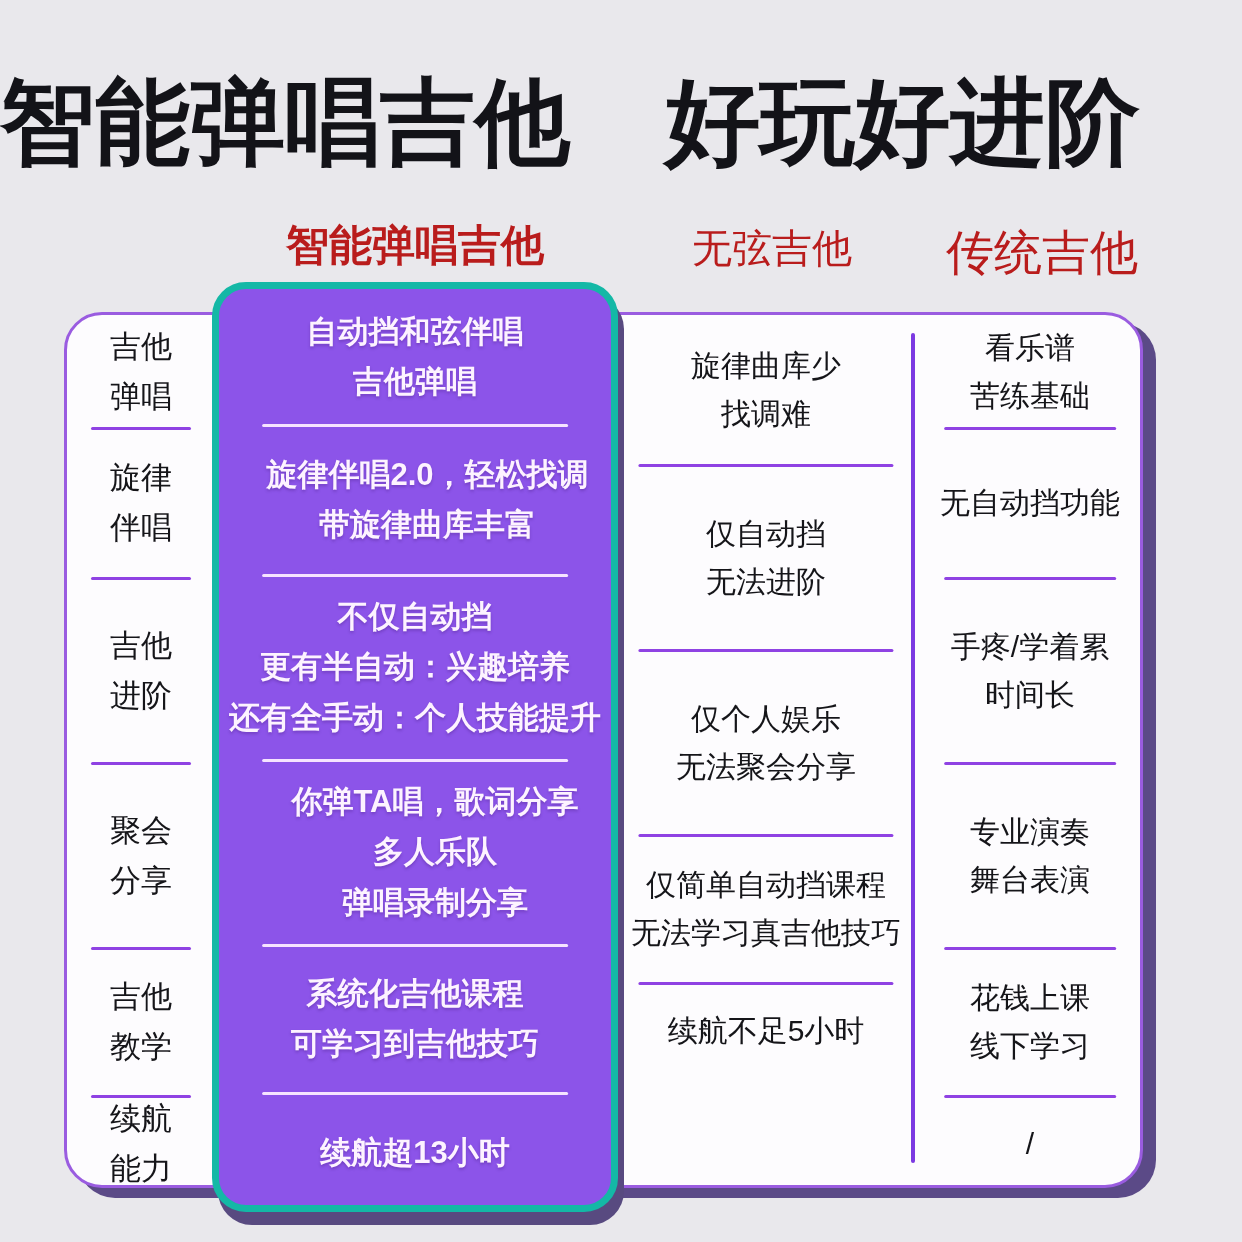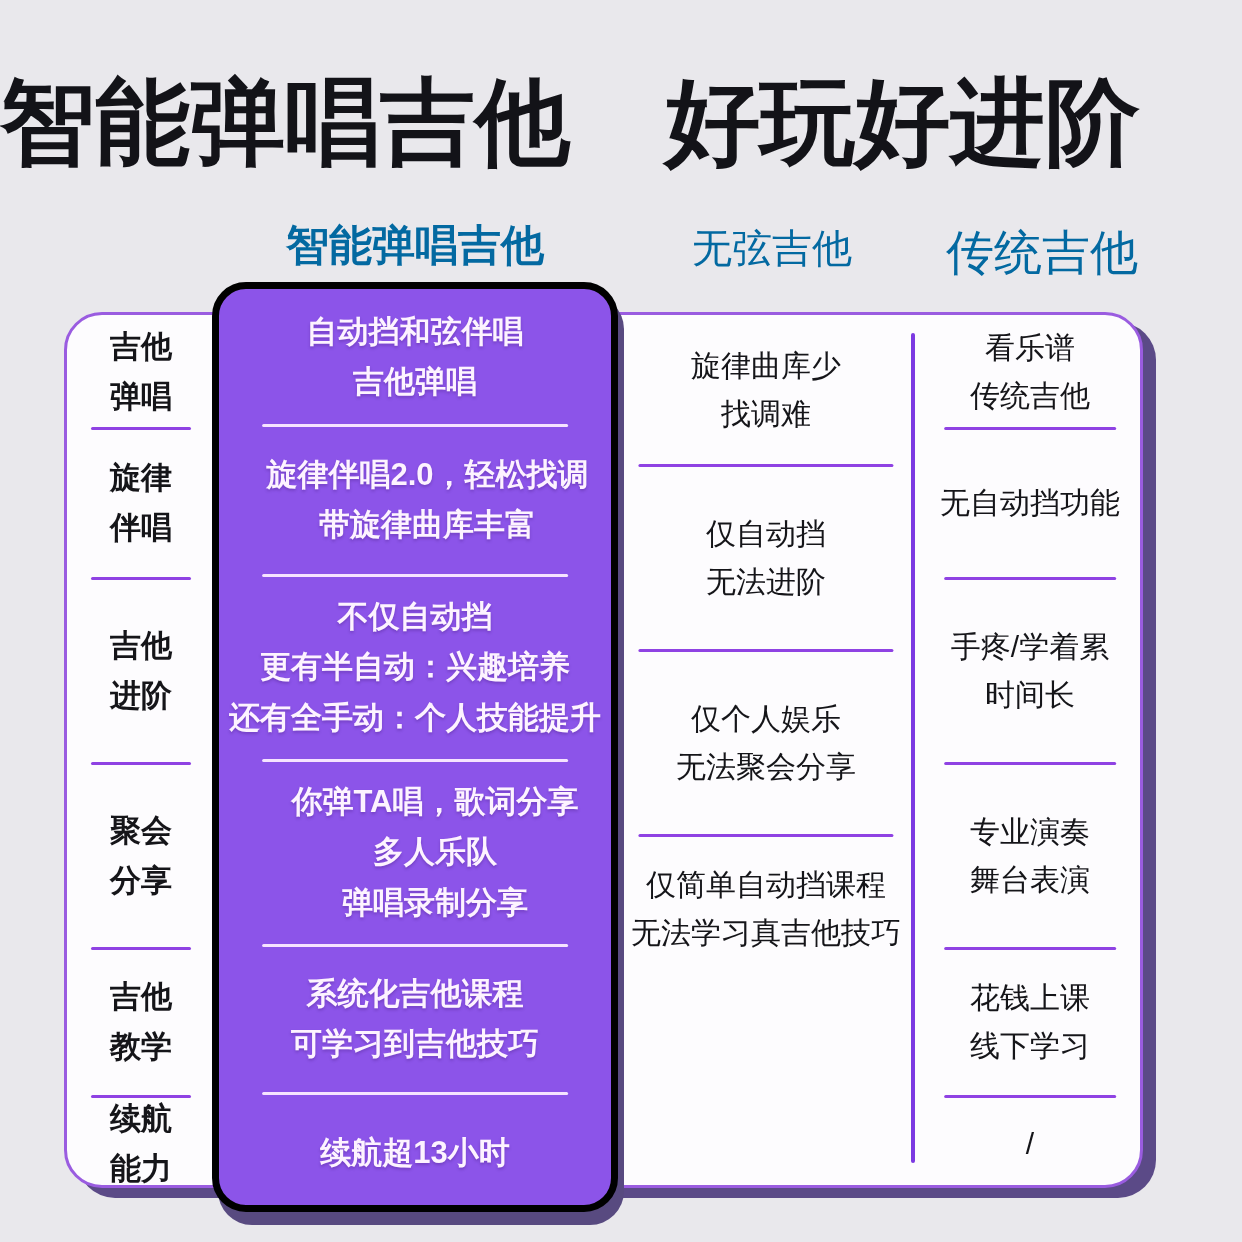--- a/index.html
+++ b/index.html
@@ -7,21 +7,21 @@
     position:relative;width:1242px;height:1242px;overflow:hidden;
     background:#e9e8ec;
     font-family:"Liberation Sans", sans-serif;
     color:#141418;
   }
   .title{
     position:absolute;left:0;top:68px;width:1112px;
     text-align:center;font-size:95px;font-weight:900;letter-spacing:0;
     color:#131318;white-space:pre;line-height:1.15;
   }
-  .hdr{position:absolute;text-align:center;color:#0369a1;}
+  .hdr{position:absolute;text-align:center;color:#b91c1c;}
   .hdr-smart{left:212px;top:217px;width:406px;font-size:43px;font-weight:900;}
   .hdr-stringless{left:618px;top:221px;width:308px;font-size:40px;font-weight:500;}
   .hdr-traditional{left:922px;top:221px;width:240px;font-size:48px;font-weight:500;}
 
   .table{
     position:absolute;left:64px;top:312px;width:1079px;height:876px;
     background:#fdfcfe;border:3px solid #9a5ce0;border-radius:38px;
     box-shadow:13px 10px 0 #5b4a87;box-sizing:border-box;z-index:1;
   }
   .vdivider{
@@ -31,35 +31,35 @@
   .colwrap{position:absolute;top:0;height:870px;}
   .labelcol{left:0;width:148px;}
   .col2{left:554px;width:290px;}
   .col3{left:847px;width:232px;}
 
   .cell{
     position:relative;display:flex;align-items:center;justify-content:center;
     text-align:center;white-space:pre-line;box-sizing:border-box;
   }
   .cell{font-size:30px;font-weight:500;line-height:1.6;color:#151519;}
-  .labelcol .cell{font-size:31px;font-weight:700;}
+  .labelcol .cell{font-size:31px;font-weight:400;}
   .r1{height:113px;} .r2{height:150px;} .r3{height:185px;}
   .r4{height:185px;} .r5{height:148px;} .r6{height:95px;}
 
   .cell:not(:last-child)::after{
     content:"";position:absolute;bottom:-2px;left:50%;transform:translateX(-50%);
     height:3px;background:#8f42e3;border-radius:2px;
   }
   .labelcol .cell:not(:last-child)::after{width:100px;}
   .col2 .cell:not(:last-child)::after{width:88%;}
   .col3 .cell:not(:last-child)::after{width:74%;}
 
   .card{
     position:absolute;left:212px;top:282px;width:406px;height:930px;
-    background:#8c54e9;border:7px solid #000000;border-radius:34px;
+    background:#8c54e9;border:7px solid #14b8a6;border-radius:34px;
     box-shadow:6px 13px 0 #584a80;box-sizing:border-box;z-index:5;
   }
   .card .cell{
     color:#fdf3ff;font-weight:700;font-size:31px;line-height:1.62;
     text-shadow:0 2px 3px rgba(60,20,110,0.30);
   }
   .cr1{height:136px;} .cr2{height:150px;padding-left:25px;} .cr3{height:185px;}
   .cr4{height:185px;padding-left:40px;} .cr5{height:148px;} .cr6{height:120px;}
   .card .cell:not(:last-child)::after{
     content:"";position:absolute;bottom:-2px;left:50%;transform:translateX(-50%);
@@ -97,25 +97,26 @@
 
     <div class="colwrap col2">
       <div class="cell r2">旋律曲库少
 找调难</div>
       <div class="cell r3">仅自动挡
 无法进阶</div>
       <div class="cell r4">仅个人娱乐
 无法聚会分享</div>
       <div class="cell r5">仅简单自动挡课程
 无法学习真吉他技巧</div>
+      <div class="cell r6">续航不足5小时</div>
     </div>
 
     <div class="colwrap col3">
       <div class="cell r1">看乐谱
-传统吉他</div>
+苦练基础</div>
       <div class="cell r2">无自动挡功能</div>
       <div class="cell r3">手疼/学着累
 时间长</div>
       <div class="cell r4">专业演奏
 舞台表演</div>
       <div class="cell r5">花钱上课
 线下学习</div>
       <div class="cell r6">/</div>
     </div>
   </div>

